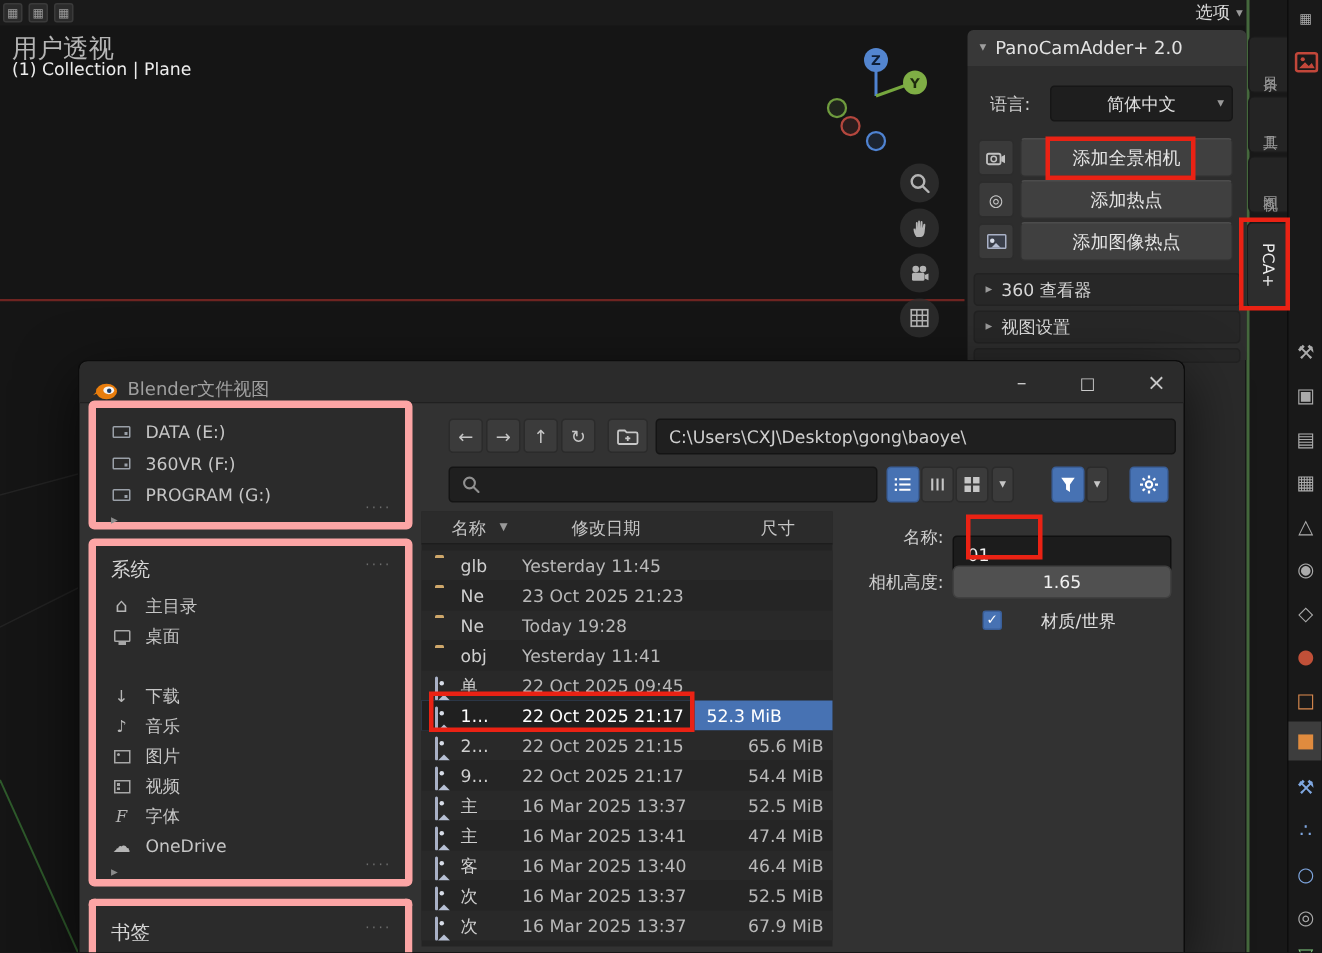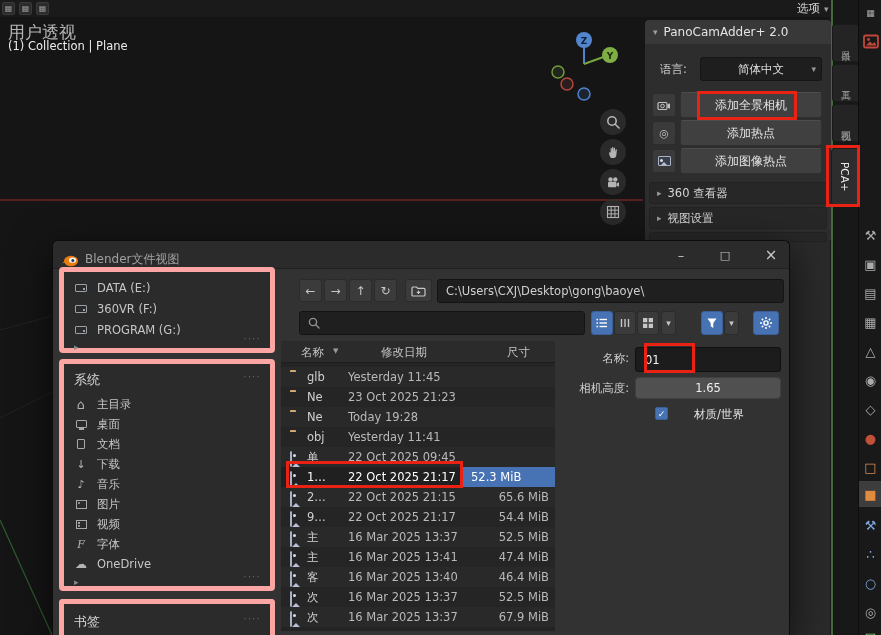--- a/index.html
+++ b/index.html
@@ -308,26 +308,20 @@
       <div class="sbi" style="top:30px">
         <span class="ic" style="font-size:13px">⌂</span>
         <span>主目录</span>
       </div>
       <div class="sbi" style="top:50px">
         <span class="ic">
             <span class="monitor"></span>
           </span>
         <span>桌面</span>
       </div>
-      <div class="sbi" style="top:70px">
-        <span class="ic">
-            <span class="page"></span>
-          </span>
-        <span>文档</span>
-      </div>
       <div class="sbi" style="top:90px">
         <span class="ic">↓</span>
         <span>下载</span>
       </div>
       <div class="sbi" style="top:110px">
         <span class="ic">♪</span>
         <span>音乐</span>
       </div>
       <div class="sbi" style="top:130px">
         <span class="ic">
@@ -489,21 +483,21 @@
           <span class="fname">次</span><span class="fdate">16 Mar 2025 13:37</span><span class="fsize">52.5 MiB</span>
         </div>
         <div class="frow">
           <span class="fico imgf"></span>
           <span class="fname">次</span><span class="fdate">16 Mar 2025 13:37</span><span class="fsize">67.9 MiB</span>
         </div>
       </div>
     </div>
 
     <div class="plabel" style="left:504px;top:110px;width:72px">名称:</div>
-    <div class="pfield" style="left:582px;top:106px;width:146px;height:25px">01</div>
+    <div class="pfield" style="left:582px;top:116px;width:146px;height:25px">01</div>
     <div class="plabel" style="left:490px;top:140px;width:86px">相机高度:</div>
     <div class="pslider" style="left:582px;top:136px;width:146px;height:22px">1.65</div>
     <div class="checkbox" style="left:602px;top:166px">
       <span>✓</span>
     </div>
     <div class="plabel" style="left:621px;top:166px;width:90px;text-align:center;color:#e0e0e0">材质/世界</div>
   </div>
 
   <div class="redbox" style="left:697px;top:91px;width:100px;height:29px"></div>
   <div class="redbox" style="left:826px;top:145px;width:34px;height:62px"></div>

